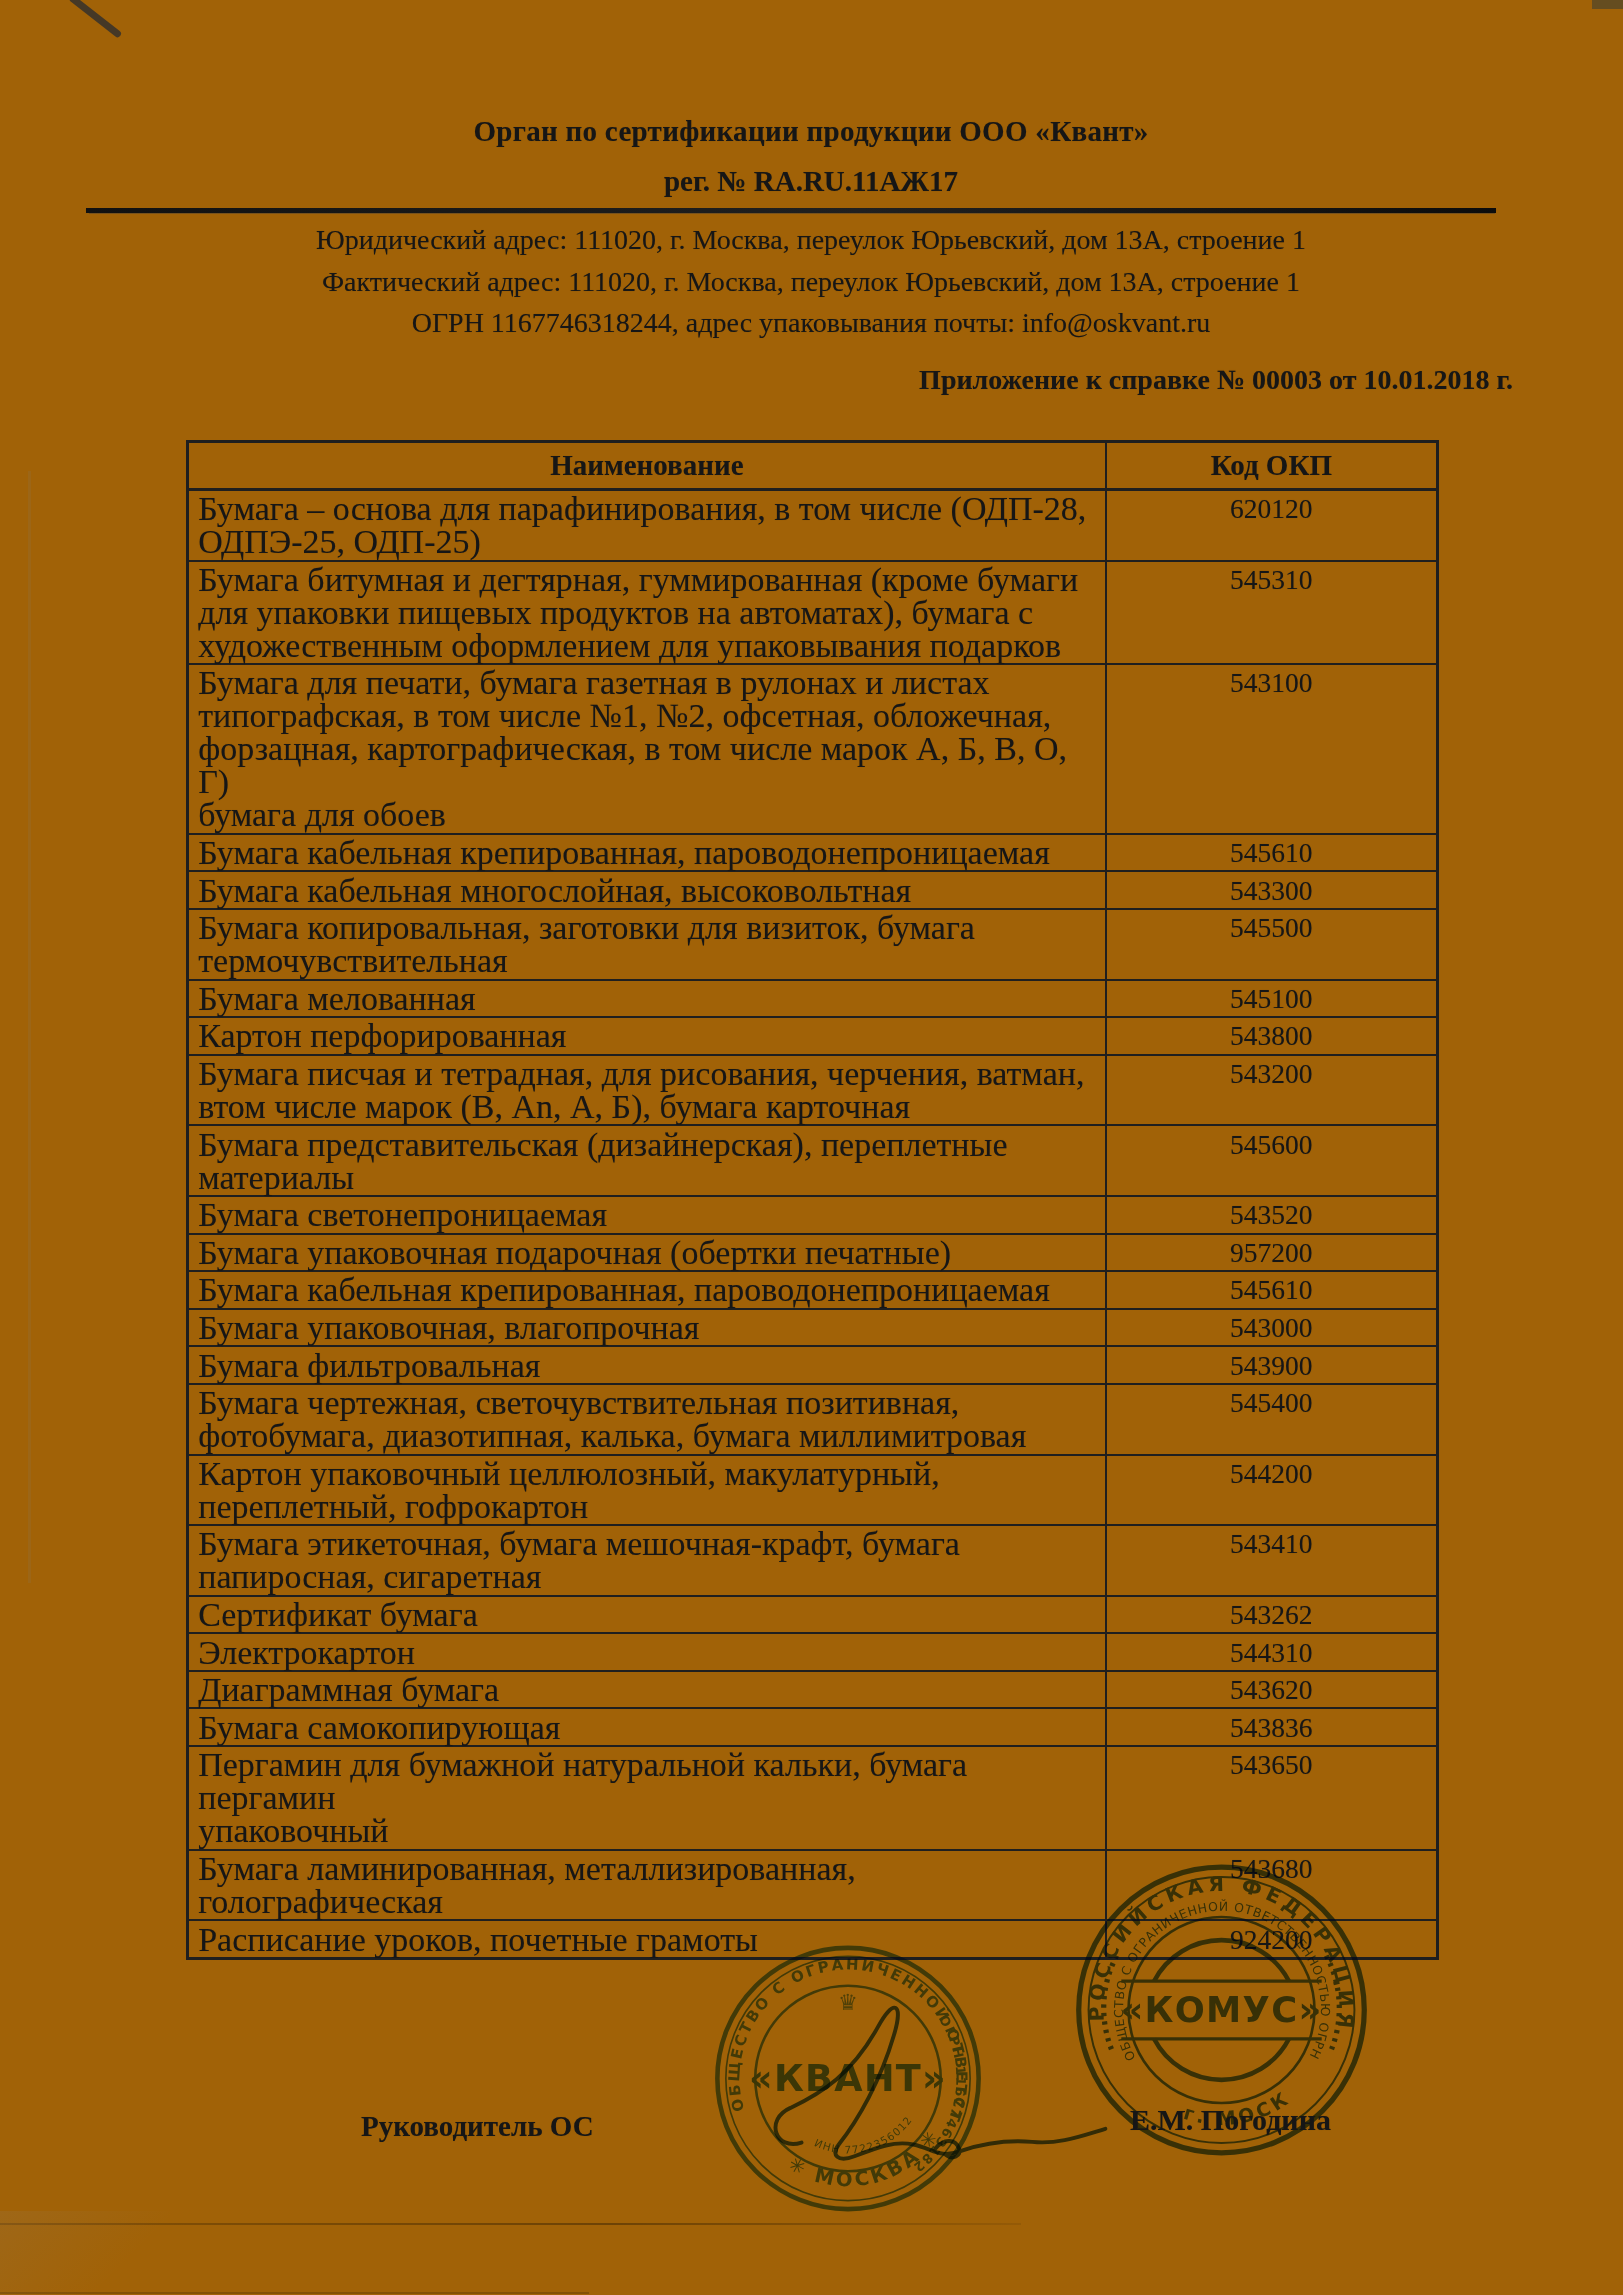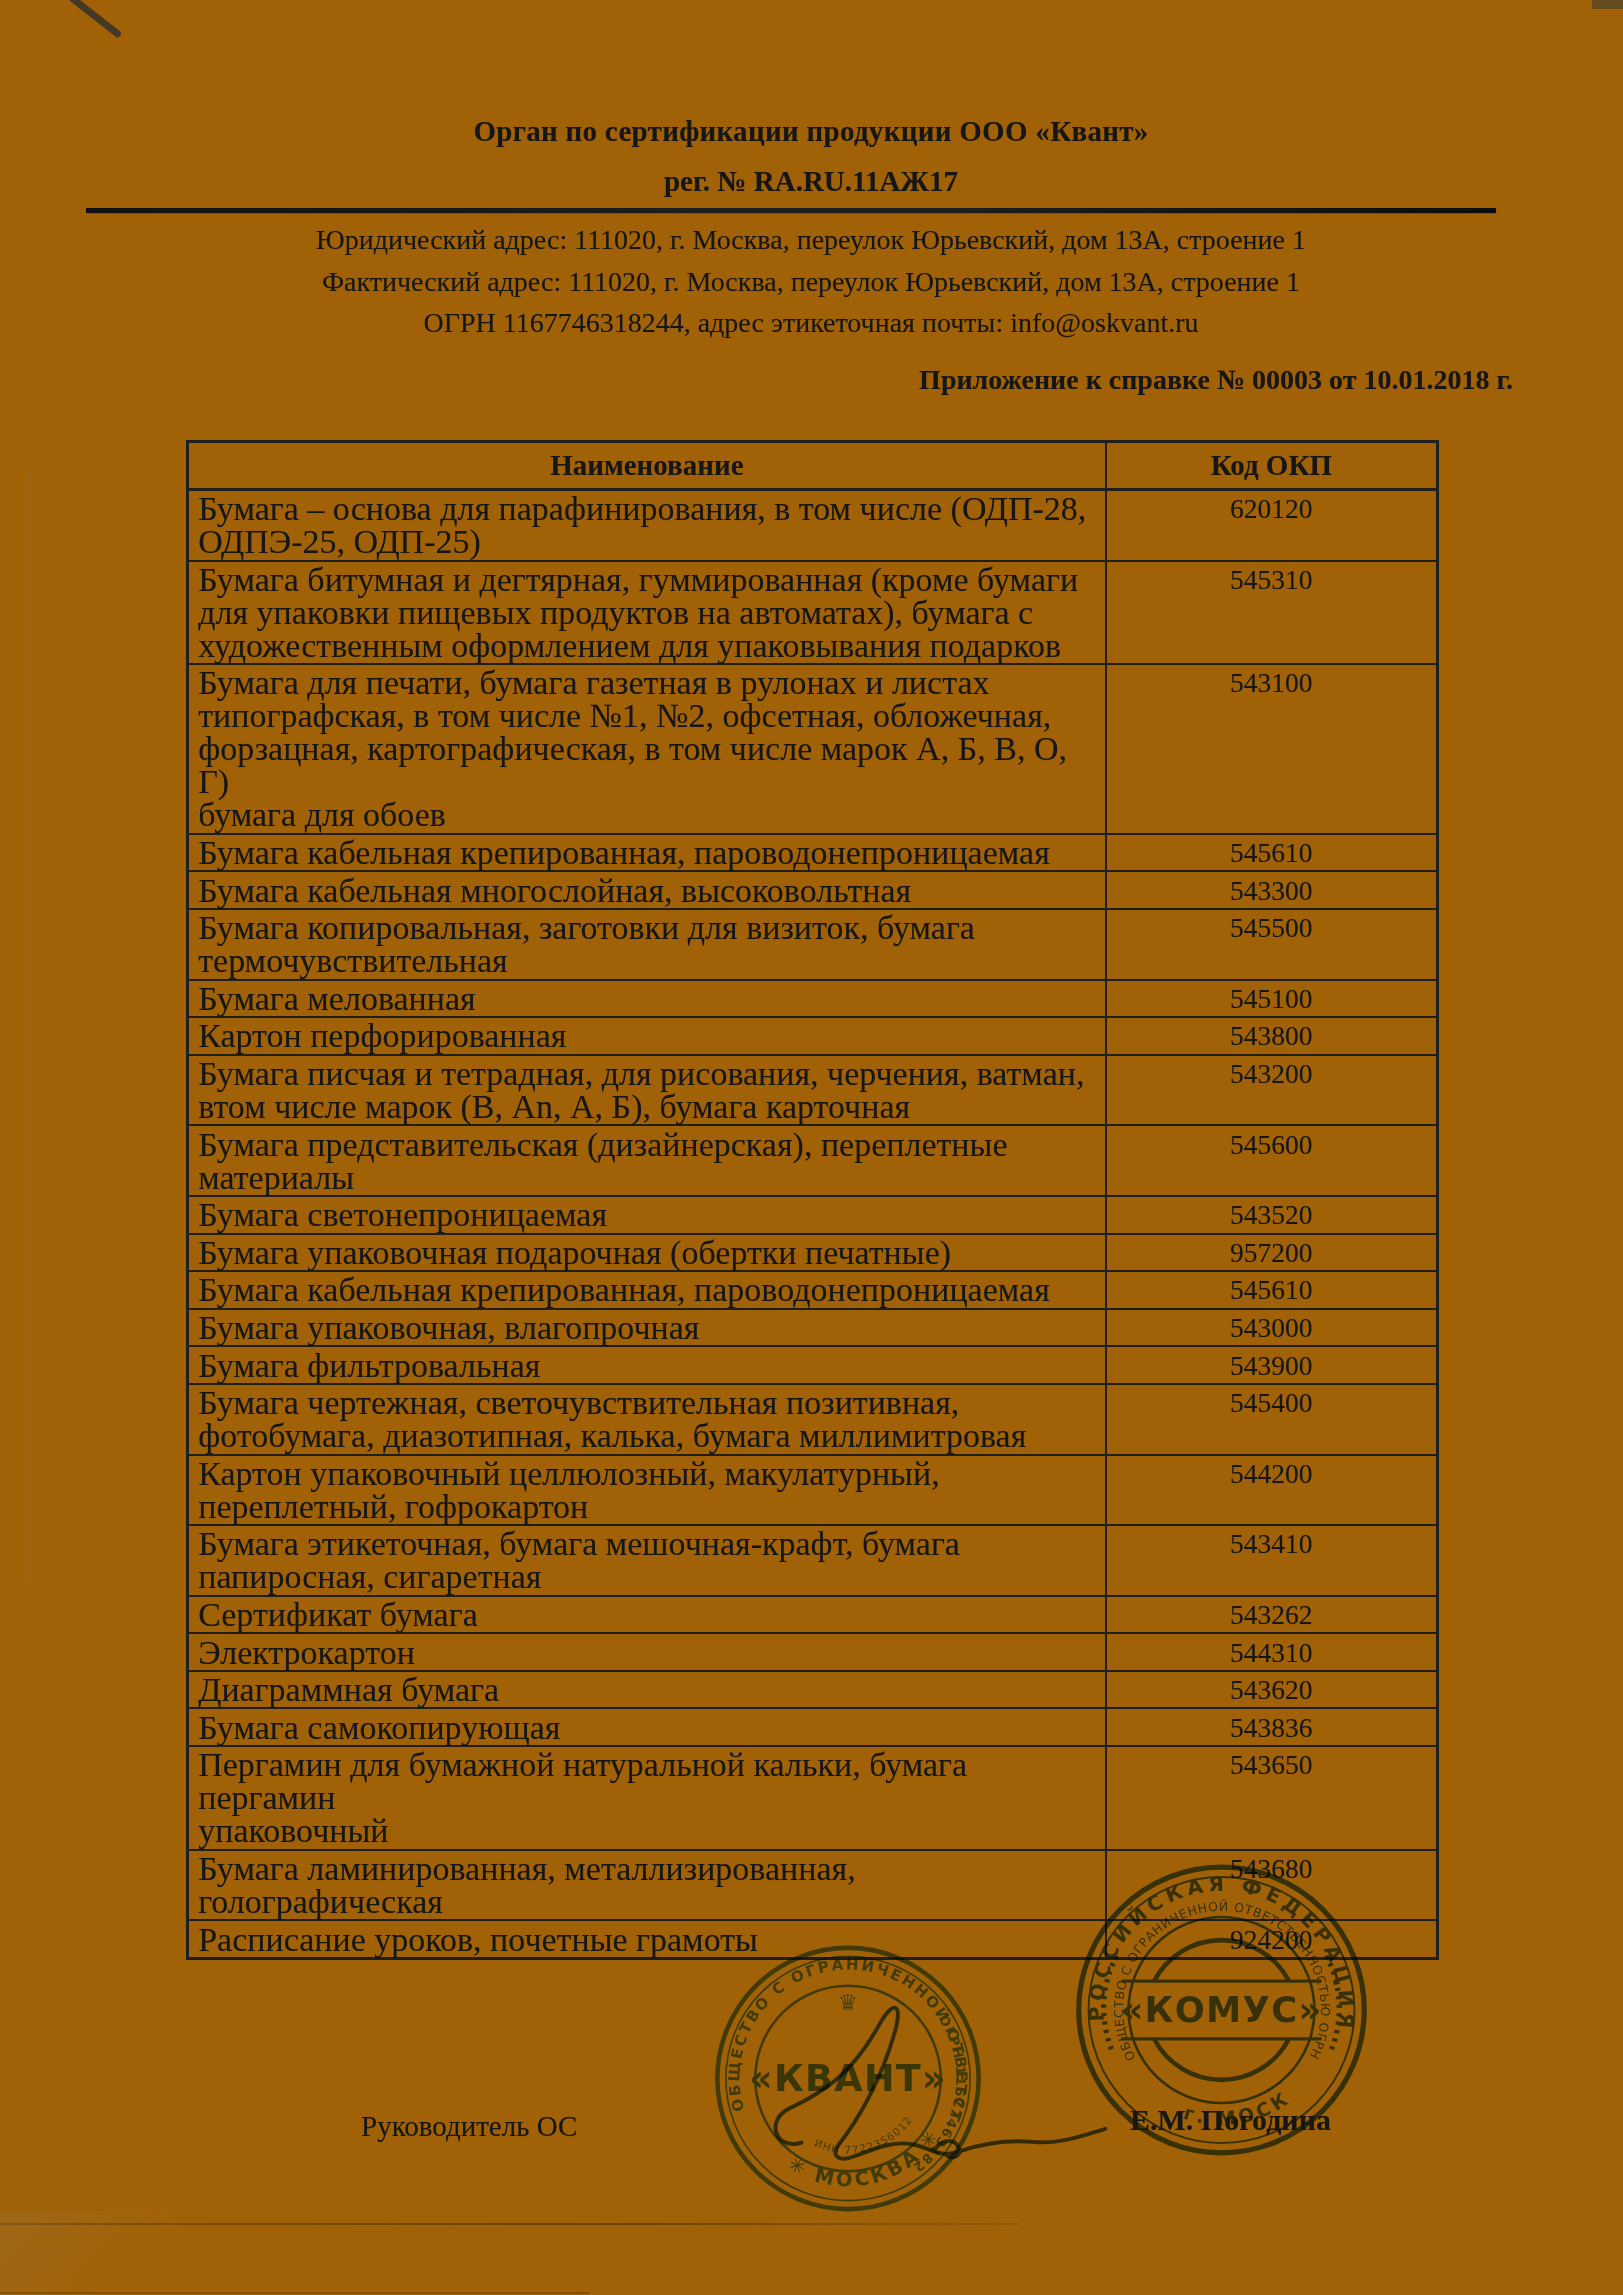--- a/index.html
+++ b/index.html
@@ -20,21 +20,21 @@
   table.okp{position:absolute;left:186px;top:440px;width:1253px;border-collapse:collapse;
             z-index:5;}
   table.okp,table.okp th,table.okp td{border:2px solid #1f1f1f;}
   table.okp{border-width:3.3px;border-radius:12px;}
   table.okp th{height:43px;font-size:29px;font-weight:bold;text-align:center;
                text-shadow:0 0 0.7px rgba(25,25,25,.3);border-bottom-width:3.3px;}
   table.okp td{vertical-align:top;text-shadow:0 0 0.7px rgba(25,25,25,.3);}
   table.okp td.name{width:896px;font-size:34px;line-height:33px;padding:1.3px 10.5px 1.3px 9.2px;
                     white-space:pre-line;}
   table.okp td.code{text-align:center;font-size:27.5px;line-height:33px;padding:1.3px 2.6px;}
-  .foot-left{position:absolute;left:361px;top:2110px;font-size:29px;font-weight:normal;z-index:30;
+  .foot-left{position:absolute;left:361px;top:2110px;font-size:29px;font-weight:bold;z-index:30;
              text-shadow:0 0 0.7px rgba(25,25,25,.35);}
   .foot-right{position:absolute;left:1130px;top:2103px;font-size:30px;font-weight:bold;z-index:30;
               text-shadow:0 0 0.7px rgba(25,25,25,.35);}
   .stamp{position:absolute;z-index:20;mix-blend-mode:multiply;opacity:.92;}
   .sig{position:absolute;z-index:22;mix-blend-mode:multiply;}
   
   .art-dash-tl{position:absolute;left:64px;top:13px;width:63px;height:6.5px;background:#2e2e2e;
                transform:rotate(38deg);border-radius:3.3px;opacity:.8;}
   .art-mark-tr{position:absolute;right:0;top:0;width:31px;height:8.5px;background:#5a4a24;opacity:.85;}
   .art-vline{position:absolute;left:27.5px;top:471px;width:3.3px;height:1112px;
@@ -56,21 +56,21 @@
   <div class="art-vline"></div>
   <div class="art-hline"></div>
   <div class="art-hline2"></div>
   <div class="art-corner-bl"></div>
 
   <div class="ctr hdr-title">Орган по сертификации продукции ООО «Квант»</div>
   <div class="ctr hdr-reg">рег. № RA.RU.11АЖ17</div>
   <div class="rule"></div>
   <div class="ctr addr1">Юридический адрес: 111020, г. Москва, переулок Юрьевский, дом 13А, строение 1</div>
   <div class="ctr addr2">Фактический адрес: 111020, г. Москва, переулок Юрьевский, дом 13А, строение 1</div>
-  <div class="ctr addr3">ОГРН 1167746318244, адрес этикеточная почты: info@oskvant.ru</div>
+  <div class="ctr addr3">ОГРН 1167746318244, адрес упаковывания почты: info@oskvant.ru</div>
   <div class="annex">Приложение к справке № 00003 от 10.01.2018 г.</div>
 
   <table class="okp">
     <thead>
       <tr>
         <th>Наименование</th>
         <th>Код ОКП</th>
       </tr>
     </thead>
     <tbody>

